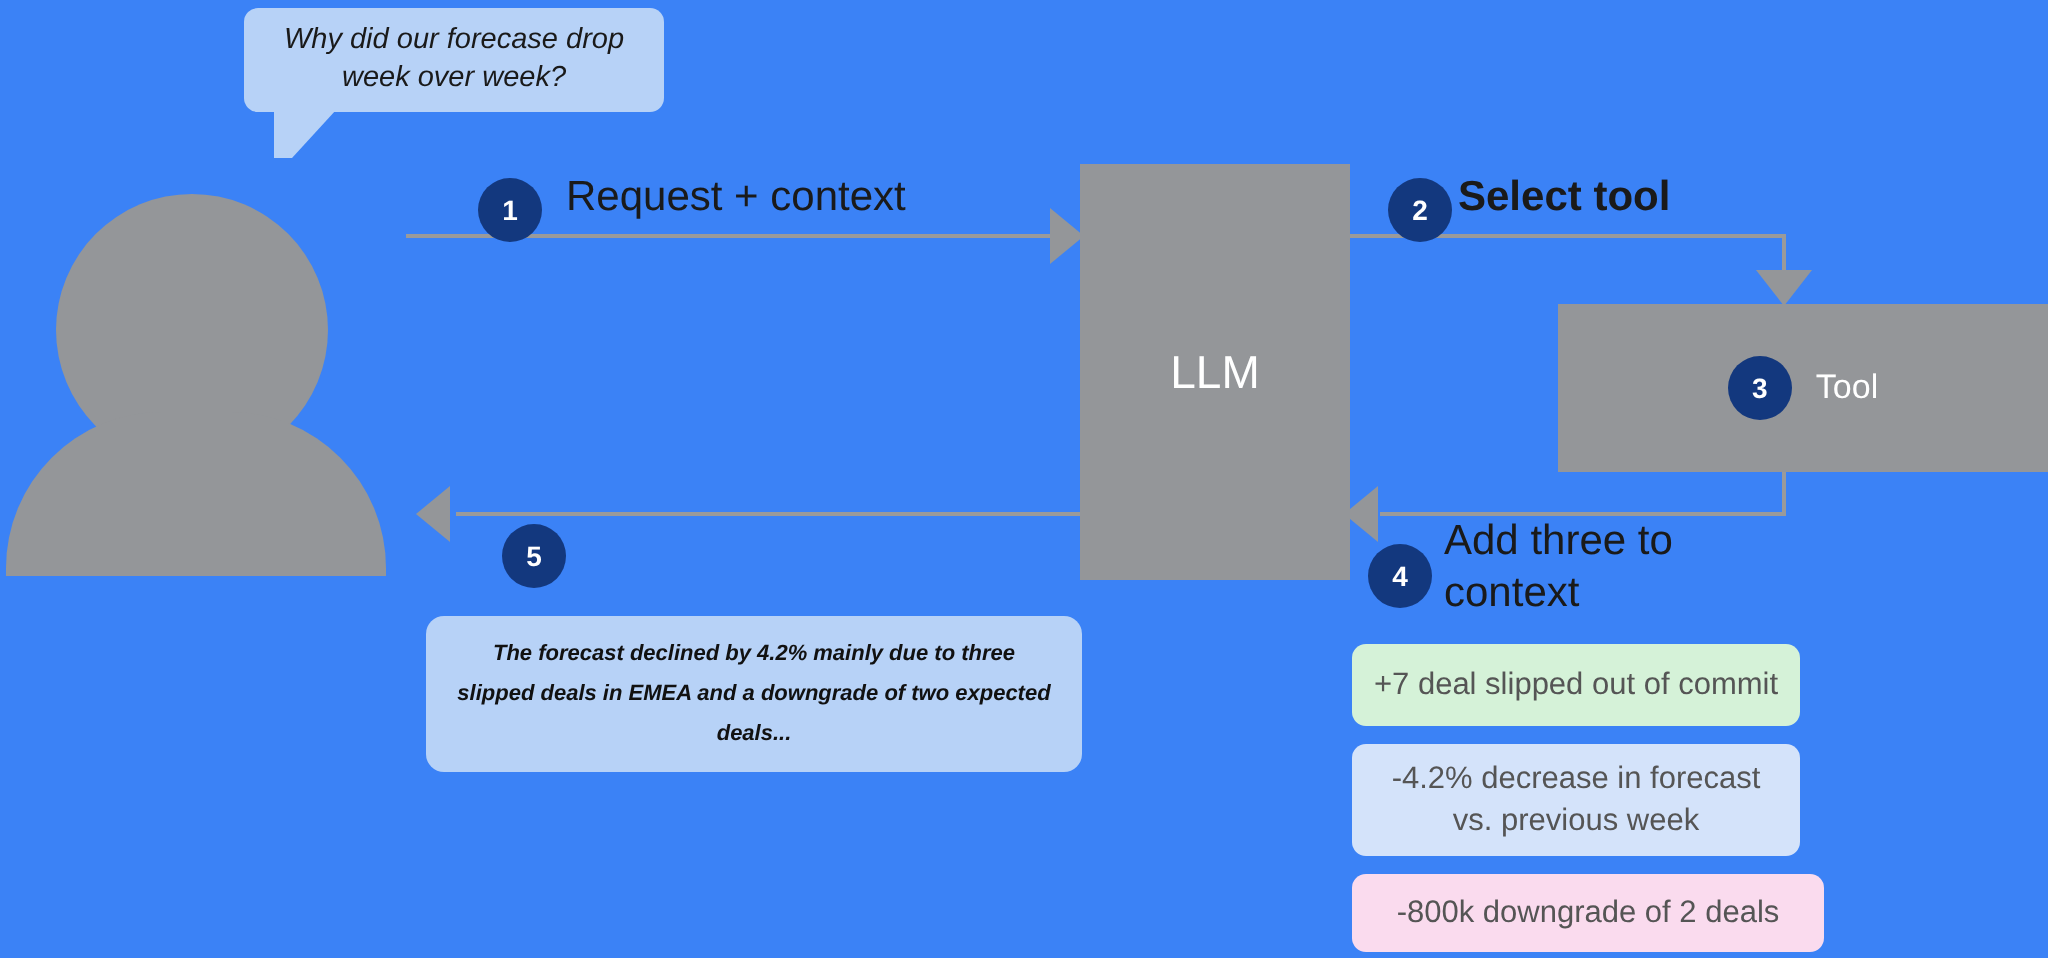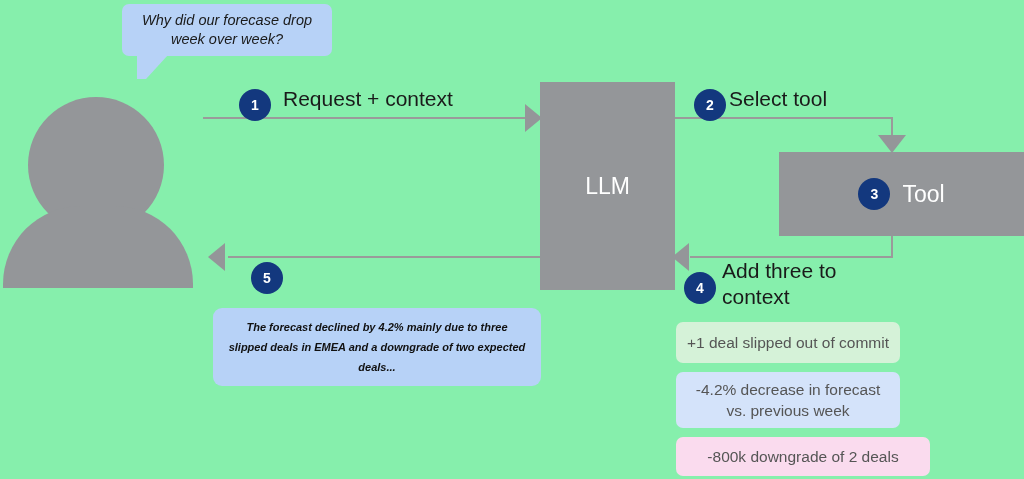--- a/index.html
+++ b/index.html
@@ -7,21 +7,21 @@
     padding: 0;
     background: #ffffff;
   }
   body {
     font-family: "Liberation Sans", sans-serif;
   }
   #canvas {
     position: relative;
     width: 1024px;
     height: 479px;
-    background: #86efac;
+    background: #3b82f6;
     overflow: hidden;
   }
   .abs { position: absolute; }
 
   
   #avatar-head {
     left: 28px; top: 97px;
     width: 136px; height: 136px;
     border-radius: 50%;
     background: #949699;
@@ -108,21 +108,21 @@
     justify-content: center;
   }
   #tool-box .tool-line1 {
     display: flex;
     align-items: center;
     gap: 12px;
   }
   #tool-box .tool-name,
   #tool-box .tool-sub {
     color: #ffffff;
-    font-size: 23px;
+    font-size: 17px;
     line-height: 26px;
   }
 
   
   .badge {
     width: 32px; height: 32px;
     border-radius: 50%;
     background: #13387e;
     color: #ffffff;
     font-size: 14px;
@@ -138,21 +138,21 @@
   #badge-5 { left: 251px; top: 262px; }
 
   
   .step-label {
     font-size: 21px;
     color: #1a1a1a;
     line-height: 26px;
     white-space: nowrap;
   }
   #label-1 { left: 283px; top: 86px; }
-  #label-2 { left: 729px; top: 86px; }
+  #label-2 { left: 729px; top: 86px; font-weight: bold; }
   #label-4 { left: 722px; top: 258px; white-space: normal; width: 150px; }
   #label-5 { left: 292px; top: 259px; }
 
   
   .hline { background: #9a9a9a; height: 2px; }
   .vline { background: #9a9a9a; width: 2px; }
 
   
   #arrow1-line { left: 203px; top: 117px; width: 324px; }
   #arrow1-head {
@@ -203,21 +203,21 @@
     justify-content: center;
     text-align: center;
     font-size: 15.5px;
     line-height: 21px;
     color: #555555;
     box-sizing: border-box;
     padding: 0 10px;
   }
   #chip-0 { left: 676px; top: 322px; width: 224px; height: 41px; background: #d5f2d8; }
   #chip-1 { left: 676px; top: 372px; width: 224px; height: 56px; background: #d4e3fa; }
-  #chip-2 { left: 676px; top: 437px; width: 254px; height: 39px; background: #fadbee; }
+  #chip-2 { left: 676px; top: 437px; width: 236px; height: 39px; background: #fadbee; }
 </style>
 </head>
 <body>
 
 <div id="canvas">
 
   <div class="abs" id="avatar-head"></div>
   <div class="abs" id="avatar-body"></div>
 
   <div class="abs" id="question-bubble">
@@ -258,17 +258,17 @@
 
   <div class="abs hline" id="arrow4-line"></div>
   <div class="abs" id="arrow4-head"></div>
 
   <div class="abs badge" id="badge-5">5</div>
 
   <div class="abs" id="answer-bubble">
     <span class="bubble-text">The forecast declined by 4.2% mainly due to three slipped deals in EMEA and a downgrade of two expected deals...</span>
   </div>
 
-  <div class="abs chip" id="chip-0">+1 deal slipped out of commit</div>
+  <div class="abs chip" id="chip-0">+7 deal slipped out of commit</div>
   <div class="abs chip" id="chip-1">-4.2% decrease in forecast vs. previous week</div>
   <div class="abs chip" id="chip-2">-800k downgrade of 2 deals</div>
 
 </div>
 
 </body></html>

